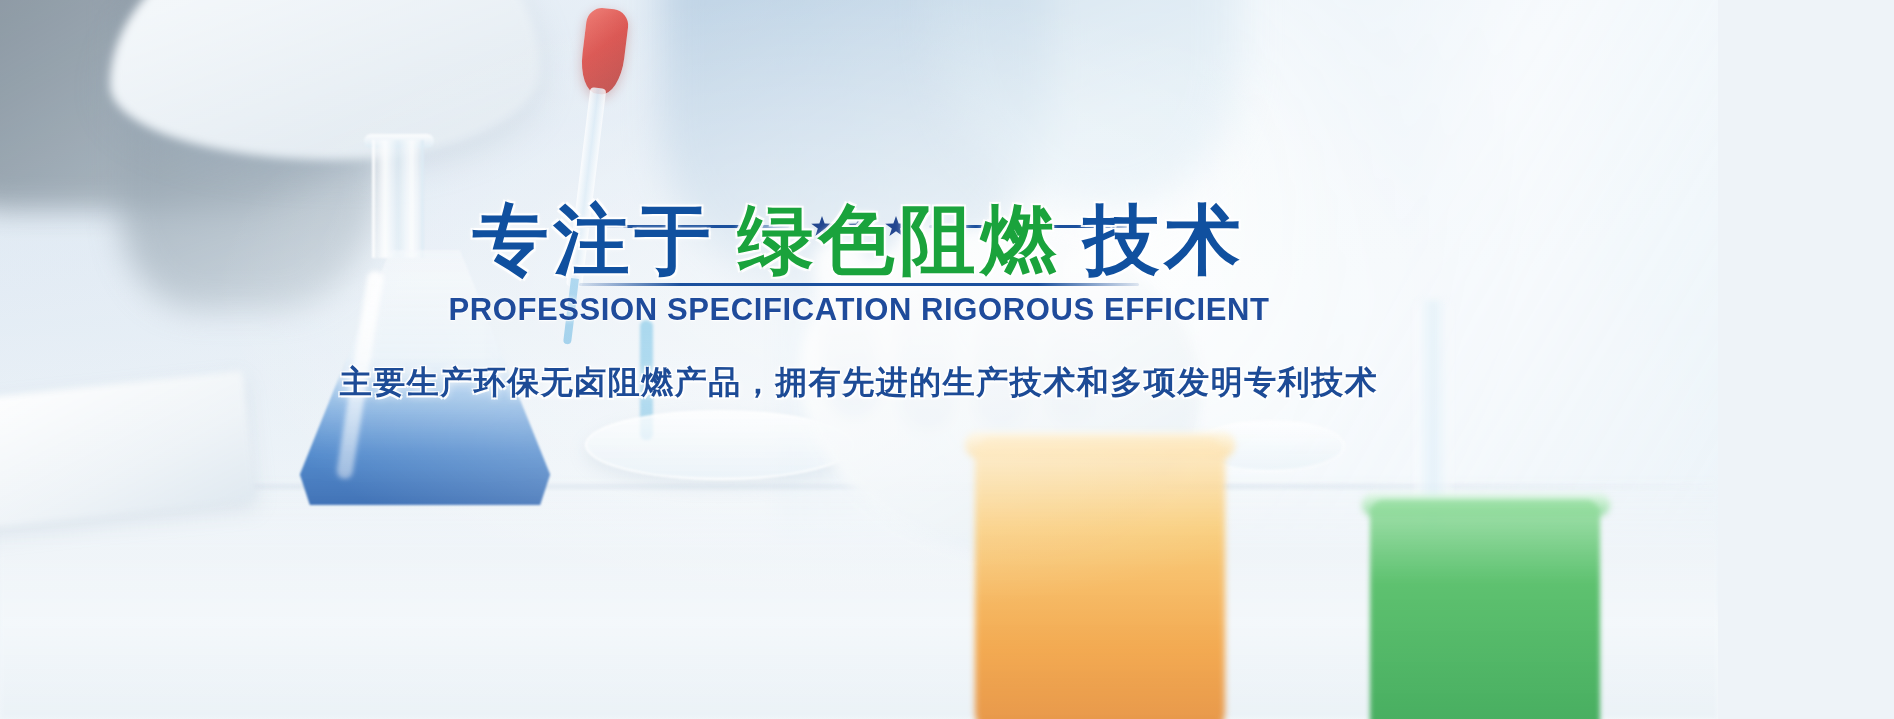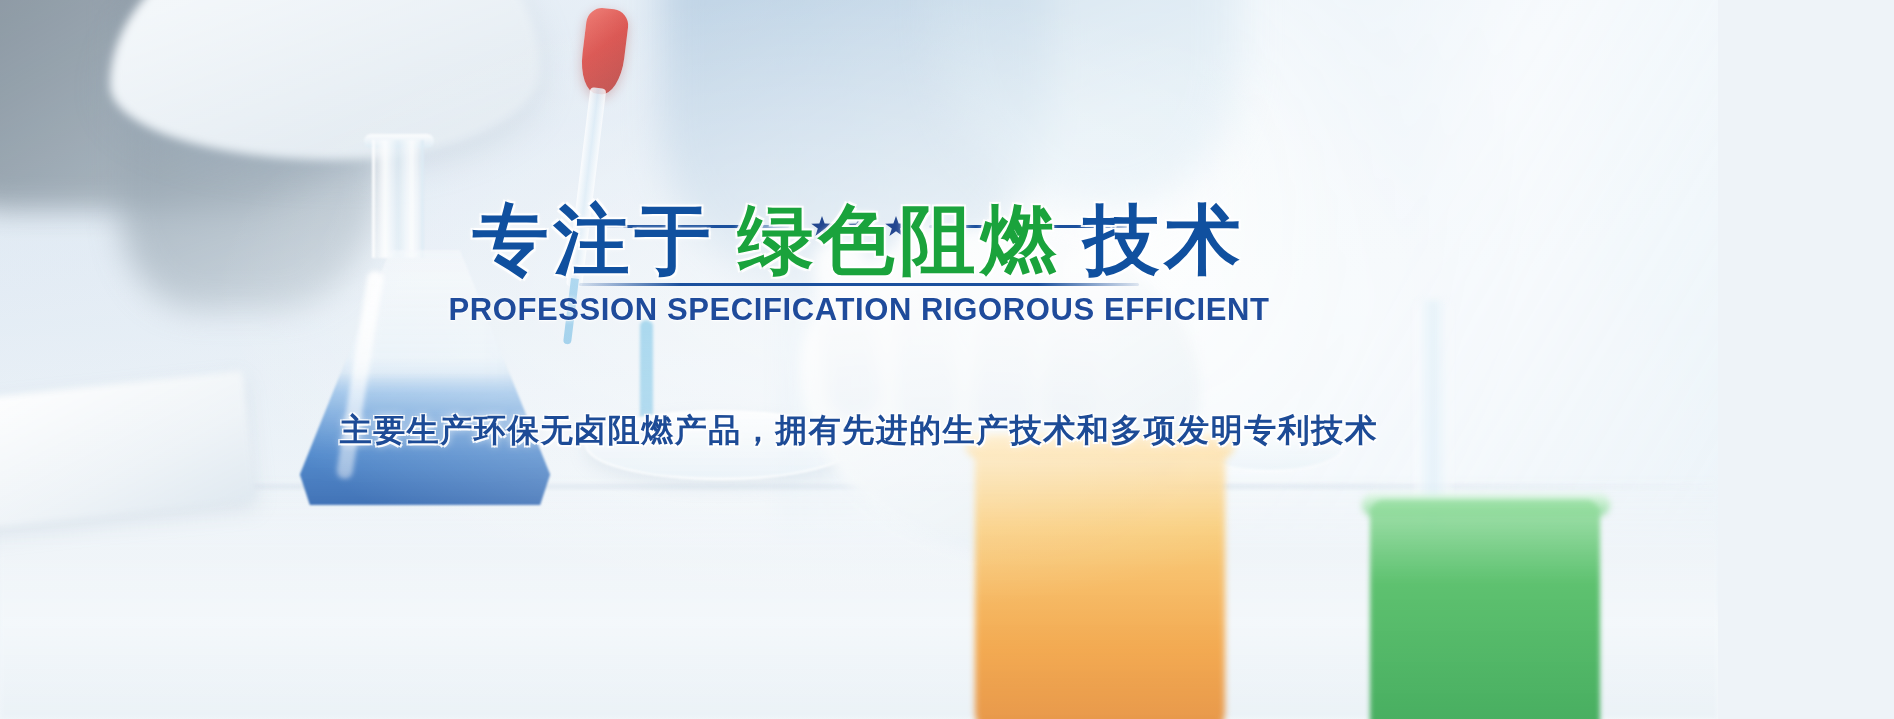--- a/index.html
+++ b/index.html
@@ -259,21 +259,20 @@
     position:absolute; top:361px; left:50%; transform:translateX(-50%);
     font-size:32px; font-weight:bold; letter-spacing:1.5px;
     color:#1d4b96; white-space:nowrap;
     font-family:"DejaVu Sans","Liberation Sans", sans-serif;
     text-shadow:
       0 0 8px rgba(255,255,255,.98),
       1.5px 1.5px 0 rgba(255,255,255,.9),
      -1.5px -1.5px 0 rgba(255,255,255,.9),
       1.5px -1.5px 0 rgba(255,255,255,.9),
      -1.5px 1.5px 0 rgba(255,255,255,.9);
-    margin-top: 48px;
   }
 </style>
 </head>
 <body>
 
 <div id="banner">
 
   <div class="bg-base"></div>
   <div class="bg-cabinet"></div>
   <div class="bg-cabinet2"></div>

